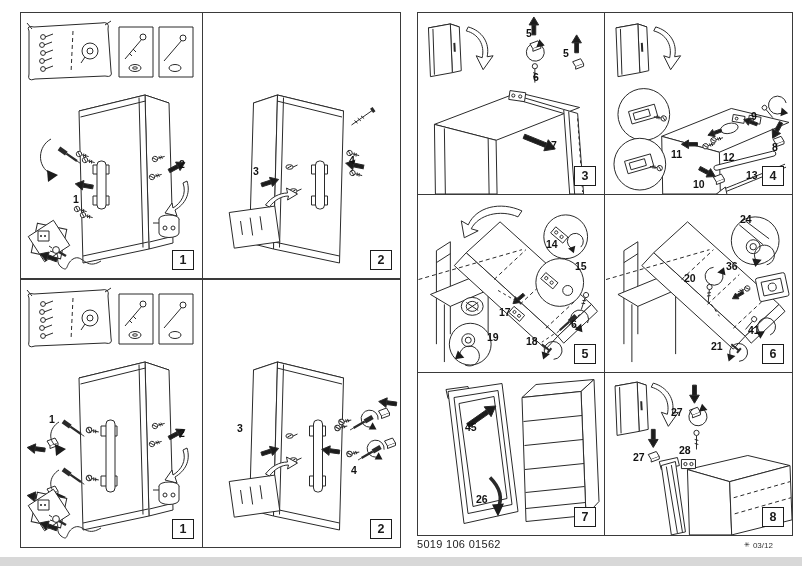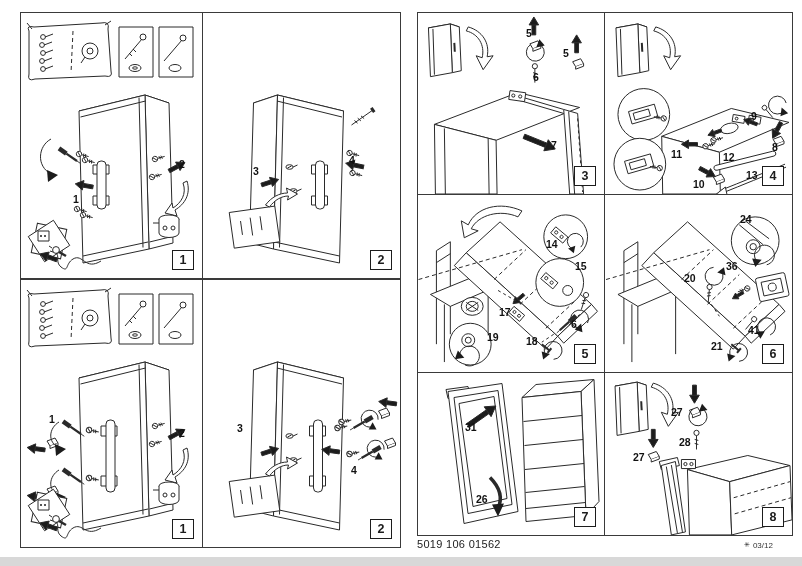--- a/index.html
+++ b/index.html
@@ -524,21 +524,21 @@
         <line x1="107.5" y1="119" x2="166.5" y2="113"></line>
       <line x1="108" y1="135" x2="167.5" y2="129"></line>
       <polygon points="28,16 50,13 52,22 30,25" fill="#fff"></polygon>
       <polygon points="30,18 84,10 100,138 46,150" fill="#fff"></polygon>
       <polygon points="36,24 80,17 94,131 50,140" fill="#fff"></polygon>
       <polygon points="41,30 76,23 89,125 55,133" fill="#fff"></polygon>
       <use href="#barrow24" transform="translate(50,52) rotate(-35)"></use>
       <path d="M72,104 C82,114 85,124 80,135" stroke-width="3.5"></path>
       <polygon points="74,131 80,143 86,130" fill="#1c1c1c" stroke="none"></polygon>
     </svg>
-    <span class="step" style="left:47px;top:49px">31</span>
+    <span class="step" style="left:47px;top:49px">45</span>
     <span class="step" style="left:58px;top:121px">26</span>
     <div class="num">7</div>
   </div>
 
   <div class="rpanel bl">
     <svg viewBox="0 0 186 161" stroke="#2a2a2a" fill="none" stroke-width="1">
       <use href="#minifridge" x="8" y="6"></use>
       <use href="#hollowsweep" x="46" y="8"></use>
       <use href="#barrow10" transform="translate(89,12) rotate(90)"></use>
       <use href="#cap" transform="translate(84,34)"></use>
@@ -561,21 +561,21 @@
       <line x1="128" y1="124" x2="184" y2="108" stroke-dasharray="4 3"></line>
       <line x1="129" y1="140" x2="185" y2="124" stroke-dasharray="4 3"></line>
       <g>
           <rect x="76" y="86" width="14" height="9" fill="#fff"></rect>
           <circle cx="80" cy="90.5" r="1.6"></circle>
           <circle cx="86" cy="90.5" r="1.6"></circle>
         </g>
     </svg>
     <span class="step" style="left:66px;top:34px">27</span>
     <span class="step" style="left:28px;top:79px">27</span>
-    <span class="step" style="left:74px;top:64px">28</span>
+    <span class="step" style="left:74px;top:72px">28</span>
     <div class="num">8</div>
   </div>
 </div>
 
 <div class="footer-part">5019 106 01562</div>
 <div class="footer-ed">
   <span class="mark">✳</span>
   <span>03/12</span>
 </div>
 <div class="bottombar"></div>

